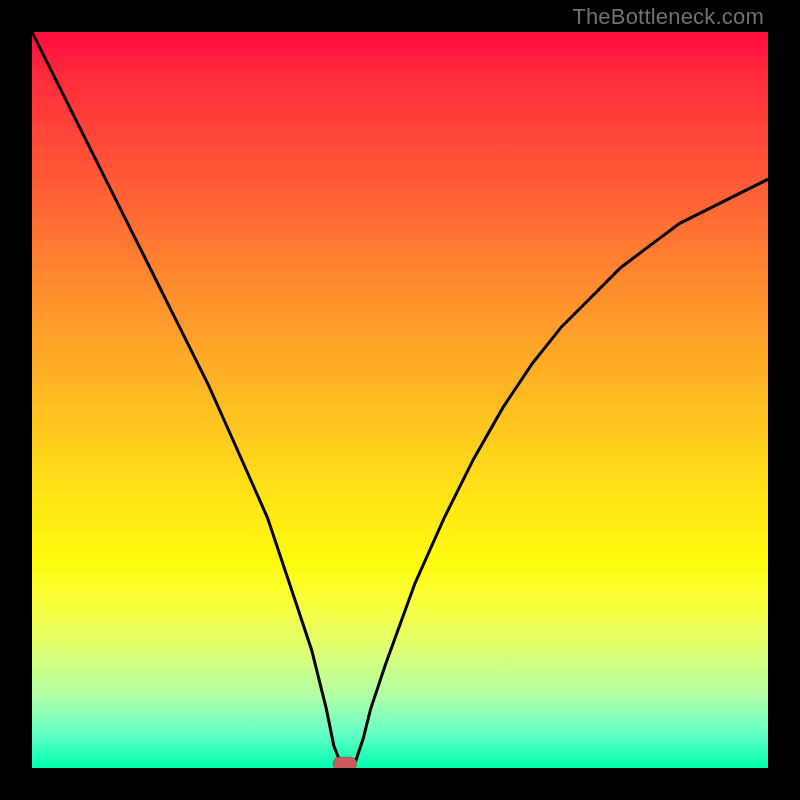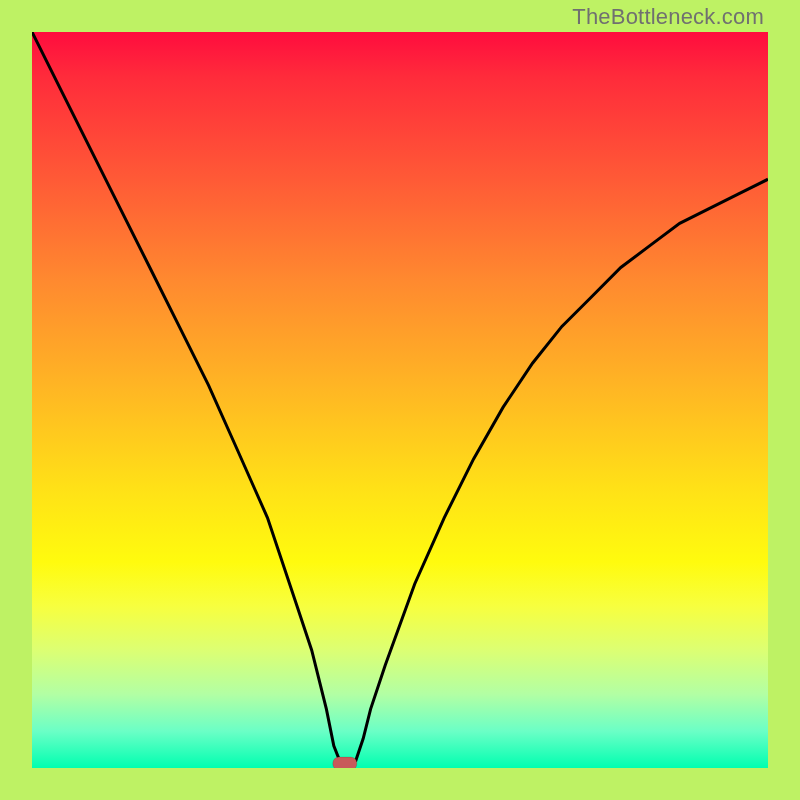--- a/index.html
+++ b/index.html
@@ -6,21 +6,21 @@
     margin: 0;
     padding: 0;
     width: 800px;
     height: 800px;
     overflow: hidden;
     font-family: Arial, sans-serif;
   }
   .outer {
     width: 800px;
     height: 800px;
-    background: #bef264;
+    background: #000000;
     position: relative;
   }
   .plot-area {
     position: absolute;
     left: 32px;
     top: 32px;
     width: 736px;
     height: 736px;
     overflow: hidden;
   }

